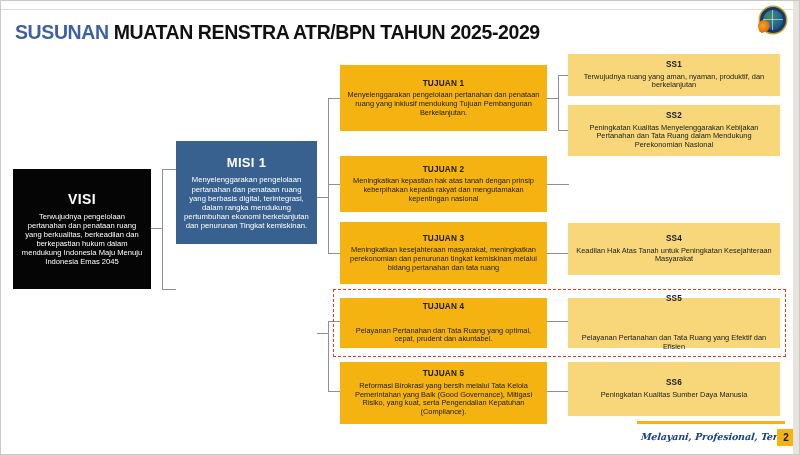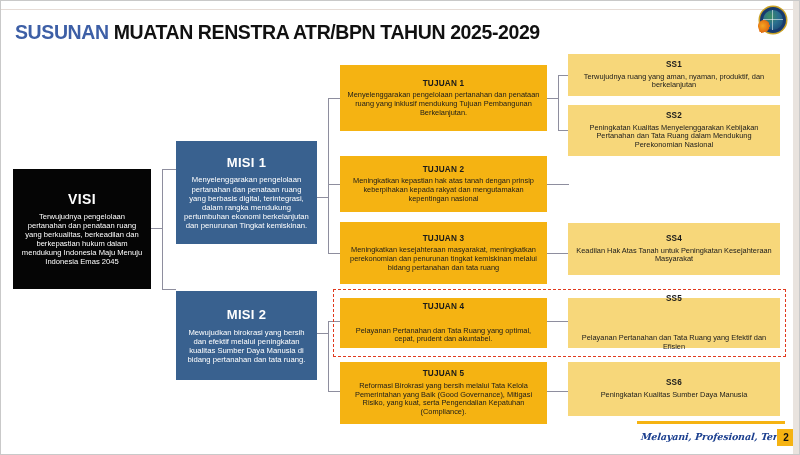--- a/index.html
+++ b/index.html
@@ -187,24 +187,20 @@
   <div class="box visi" style="left:12px;top:168px;width:138px;height:120px;">
     <div class="hd">VISI</div>
     <div class="bd">Terwujudnya pengelolaan pertanahan dan penataan ruang yang berkualitas, berkeadilan dan berkepastian hukum dalam mendukung Indonesia Maju Menuju Indonesia Emas 2045</div>
   </div>
 
   <div class="box misi" style="left:175px;top:140px;width:141px;height:103px;">
     <div class="hd">MISI 1</div>
     <div class="bd">Menyelenggarakan pengelolaan pertanahan dan penataan ruang yang berbasis digital, terintegrasi, dalam rangka mendukung pertumbuhan ekonomi berkelanjutan dan penurunan Tingkat kemiskinan.</div>
   </div>
 
-  <div class="box misi" style="left:175px;top:290px;width:141px;height:89px;">
-    <div class="hd">MISI 2</div>
-    <div class="bd">Mewujudkan birokrasi yang bersih dan efektif melalui peningkatan kualitas Sumber Daya Manusia di bidang pertanahan dan tata ruang.</div>
-  </div>
 
   <div class="box tujuan" style="left:339px;top:64px;width:207px;height:66px;">
     <div class="hd">TUJUAN 1</div>
     <div class="bd">Menyelenggarakan pengelolaan pertanahan dan penataan ruang yang inklusif mendukung Tujuan Pembangunan Berkelanjutan.</div>
   </div>
 
   <div class="box tujuan" style="left:339px;top:155px;width:207px;height:56px;">
     <div class="hd">TUJUAN 2</div>
     <div class="bd">Meningkatkan kepastian hak atas tanah dengan prinsip keberpihakan kepada rakyat dan mengutamakan kepentingan nasional</div>
   </div>

